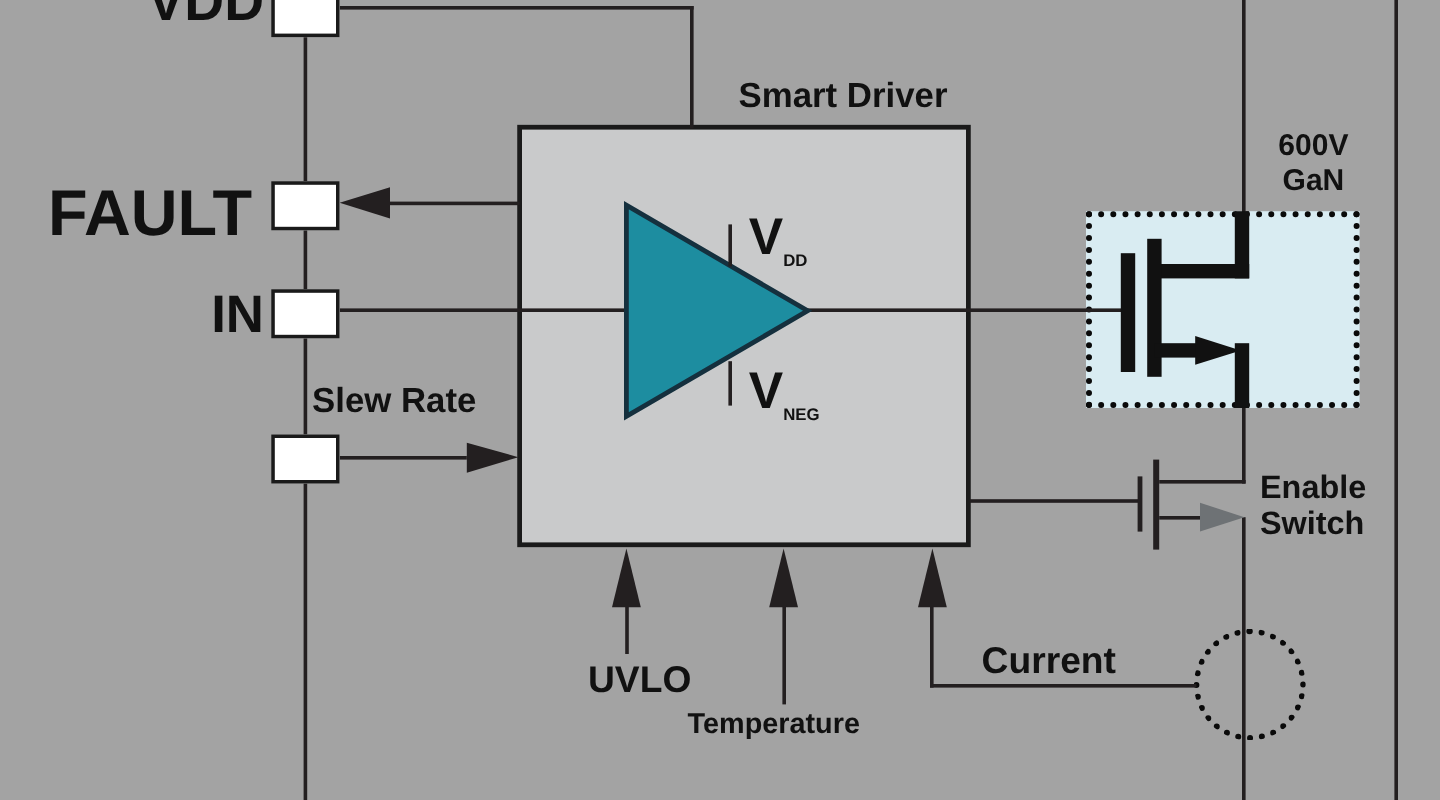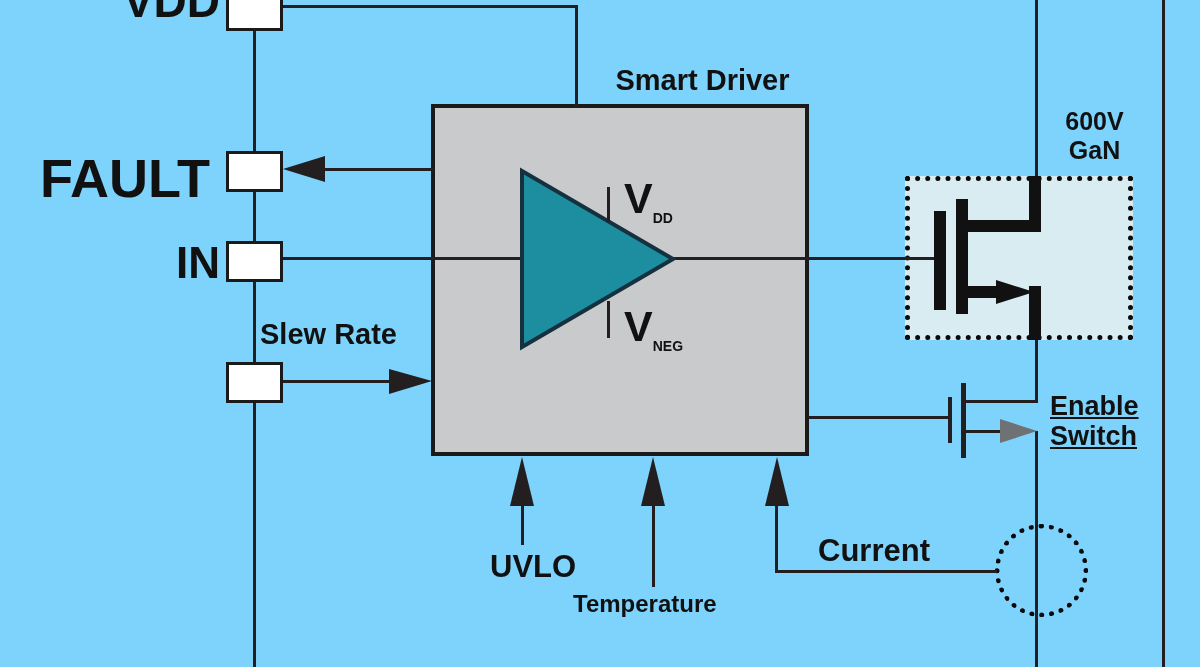--- a/index.html
+++ b/index.html
@@ -2,21 +2,21 @@
 <html style="--driver_fill: #c9cacb; --amp_fill: #1d8da0; --amp_stroke: #15303e; --gan_fill: #d9ecf2; --wire: #231f20; --lead: #111111; --gray_arrow: #6e7275; --text: #111111;"><head>
 <meta charset="utf-8">
 <style>
   :root{
     --driver_fill:#c9cacb; --amp_fill:#1d8da0; --amp_stroke:#15303e;
     --gan_fill:#d9ecf2; --wire:#231f20; --lead:#111111;
     --gray_arrow:#6e7275; --text:#111111;
   }
   html,body{margin:0;padding:0;background:#fff;}
   #stage{
-    position:relative;width:1200px;height:667px;overflow:hidden;background:#7dd3fc;
+    position:relative;width:1200px;height:667px;overflow:hidden;background:#a3a3a3;
     font-family:"Liberation Sans", sans-serif;font-weight:700;color:var(--text);
   }
   .abs{position:absolute;}
   .wire{position:absolute;background:var(--wire);}
   .lead{position:absolute;background:var(--lead);}
   .arr{position:absolute;width:0;height:0;}
   .pinbox{position:absolute;width:57px;height:41px;background:#ffffff;
     border:3px solid #1a1a1a;box-sizing:border-box;}
   .txt{position:absolute;white-space:nowrap;}
   .sub{font-size:14px;position:relative;top:10px;letter-spacing:0px;}
@@ -96,21 +96,21 @@
   <div class="txt" style="left:30px;top:238px;width:190px;text-align:right;font-size:44px;">IN</div>
 
   <div class="txt" style="left:260px;top:318px;font-size:29px;">Slew Rate</div>
   <div class="txt" style="left:595px;top:64px;width:215px;text-align:center;font-size:29px;">Smart Driver</div>
 
   <div class="txt" style="left:1042px;top:107px;width:105px;text-align:center;font-size:25px;line-height:29px;">
     <div>600V</div>
     <div>GaN</div>
   </div>
 
-  <div class="txt" style="left:1050px;top:391px;font-size:27px;line-height:30px;text-decoration:underline;">
+  <div class="txt" style="left:1050px;top:391px;font-size:27px;line-height:30px;">
     <div>Enable</div>
     <div>Switch</div>
   </div>
 
   <div class="txt" style="left:478px;top:549px;font-size:31px;margin-left:12px;">UVLO</div>
   <div class="txt" style="left:573px;top:590px;font-size:24px;">Temperature</div>
   <div class="txt" style="left:818px;top:533px;font-size:31px;">Current</div>
 
   <div class="txt" style="left:624px;top:174px;font-size:43px;"><span>V</span><span class="sub">DD</span></div>
   <div class="txt" style="left:624px;top:302px;font-size:43px;"><span>V</span><span class="sub">NEG</span></div>

